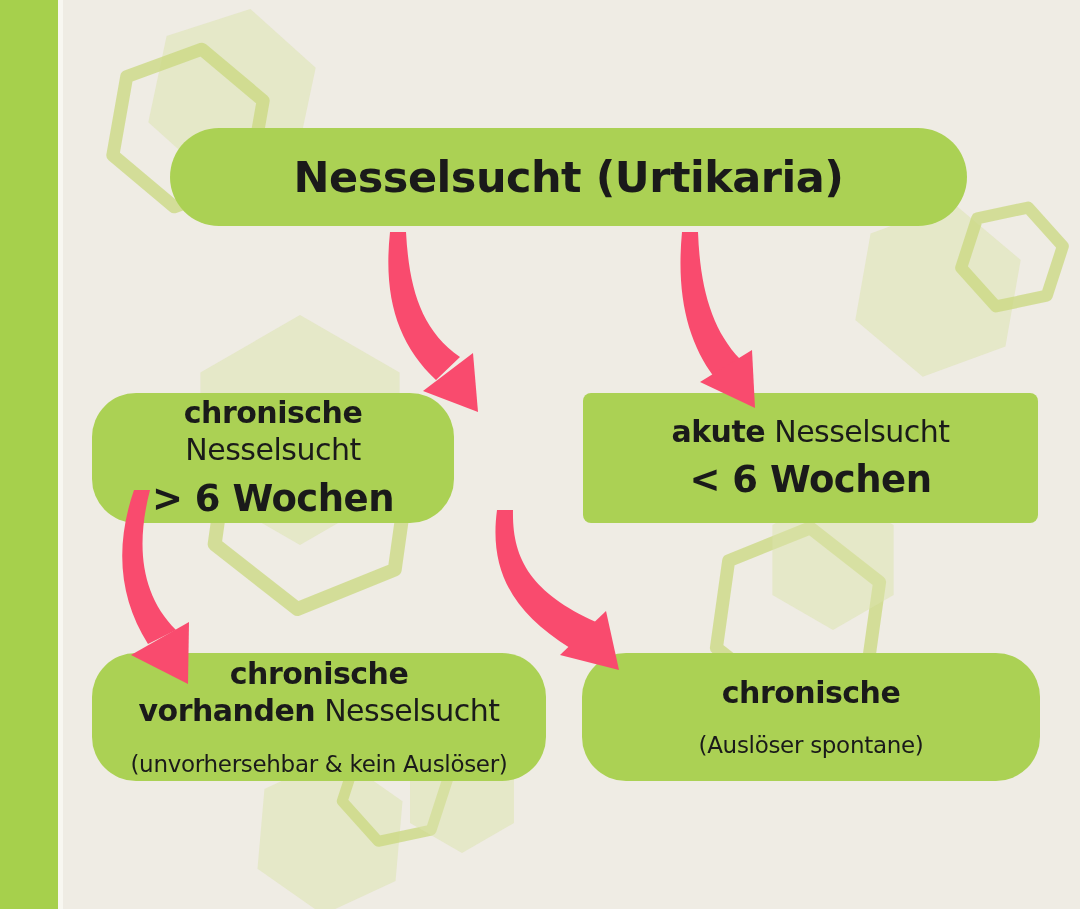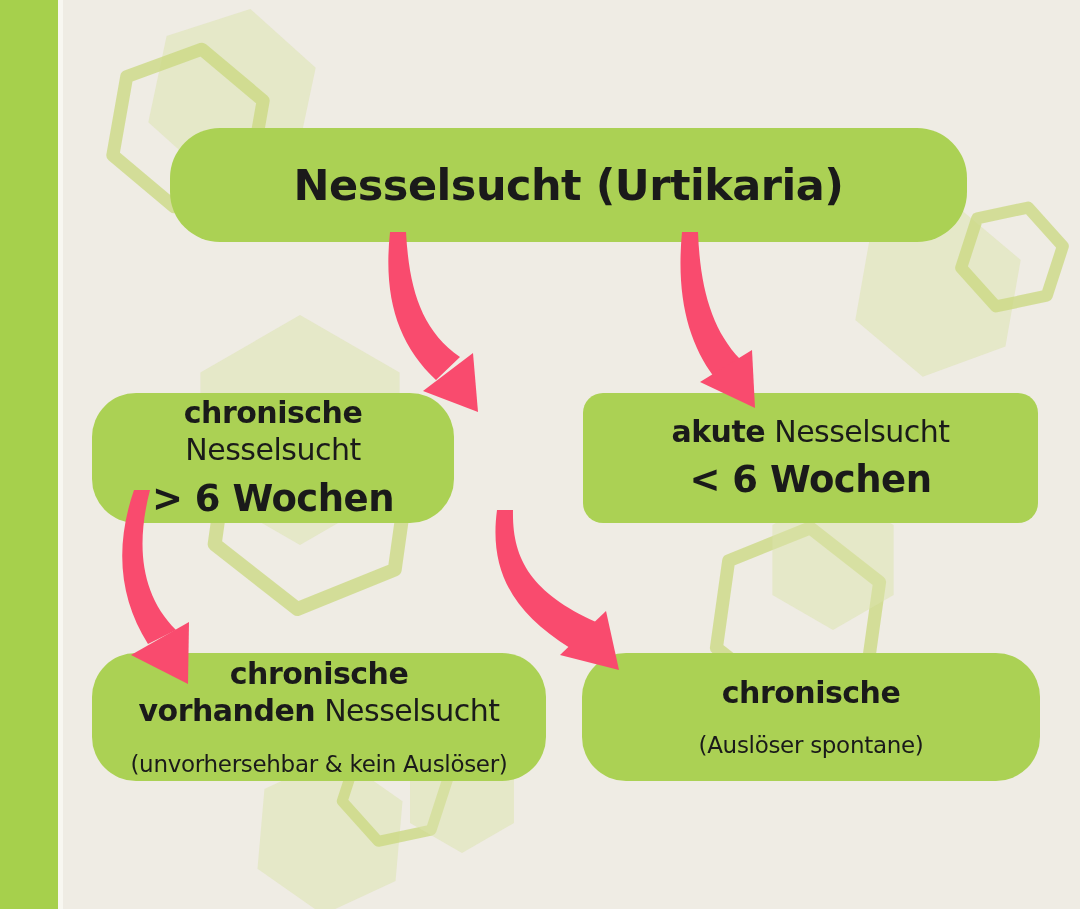--- a/index.html
+++ b/index.html
@@ -33,25 +33,25 @@
   }
   .node{
     position:absolute;z-index:2;
     background:var(--box-green);
     display:flex;flex-direction:column;align-items:center;justify-content:center;
     text-align:center;
     letter-spacing:-0.5px;
     line-height:1.22;
   }
   .node-title{
-    left:170px;top:128px;width:797px;height:114px;border-radius:50px;
+    left:170px;top:128px;width:797px;height:98px;border-radius:50px;
     font-size:43px;font-weight:bold;
   }
   .node-mid-left {left:92px; top:393px;width:362px;height:130px;border-radius:44px;}
-  .node-mid-right{left:583px;top:393px;width:455px;height:130px;border-radius:20px;}
+  .node-mid-right{left:583px;top:393px;width:455px;height:130px;border-radius:8px;}
   .node-bot-left {left:92px; top:653px;width:454px;height:128px;border-radius:44px;}
   .node-bot-right{left:582px;top:653px;width:458px;height:128px;border-radius:44px;}
   .line-main{font-size:30px;font-weight:normal;}
   .line-main b{font-weight:bold;}
   .line-duration{font-size:37px;font-weight:bold;margin-top:7px;}
   .line-note{font-size:23px;margin-top:20px;letter-spacing:-0.3px;}
   .hex-fill{fill:var(--hex-fill);opacity:.5;stroke:none;}
   .hex-line{fill:none;stroke:var(--hex-stroke);opacity:.75;stroke-linejoin:round;}
   .arrow{fill:var(--arrow-pink);stroke:none;}
 </style>

